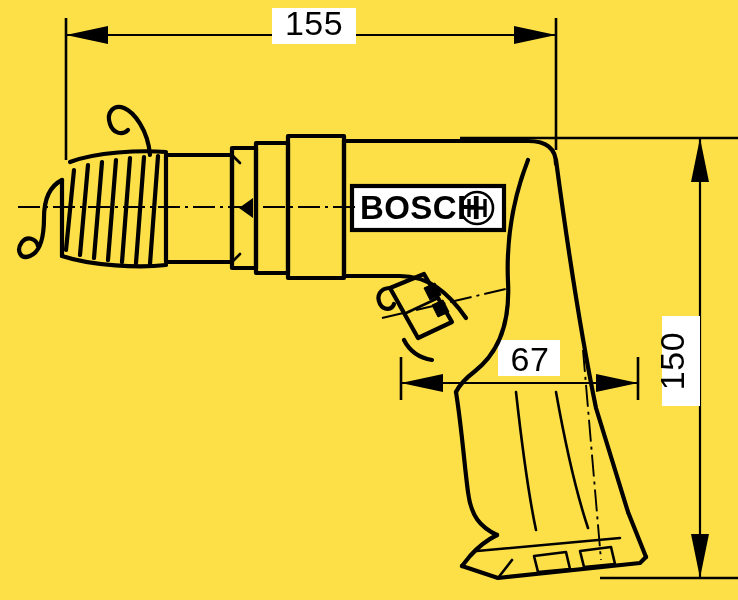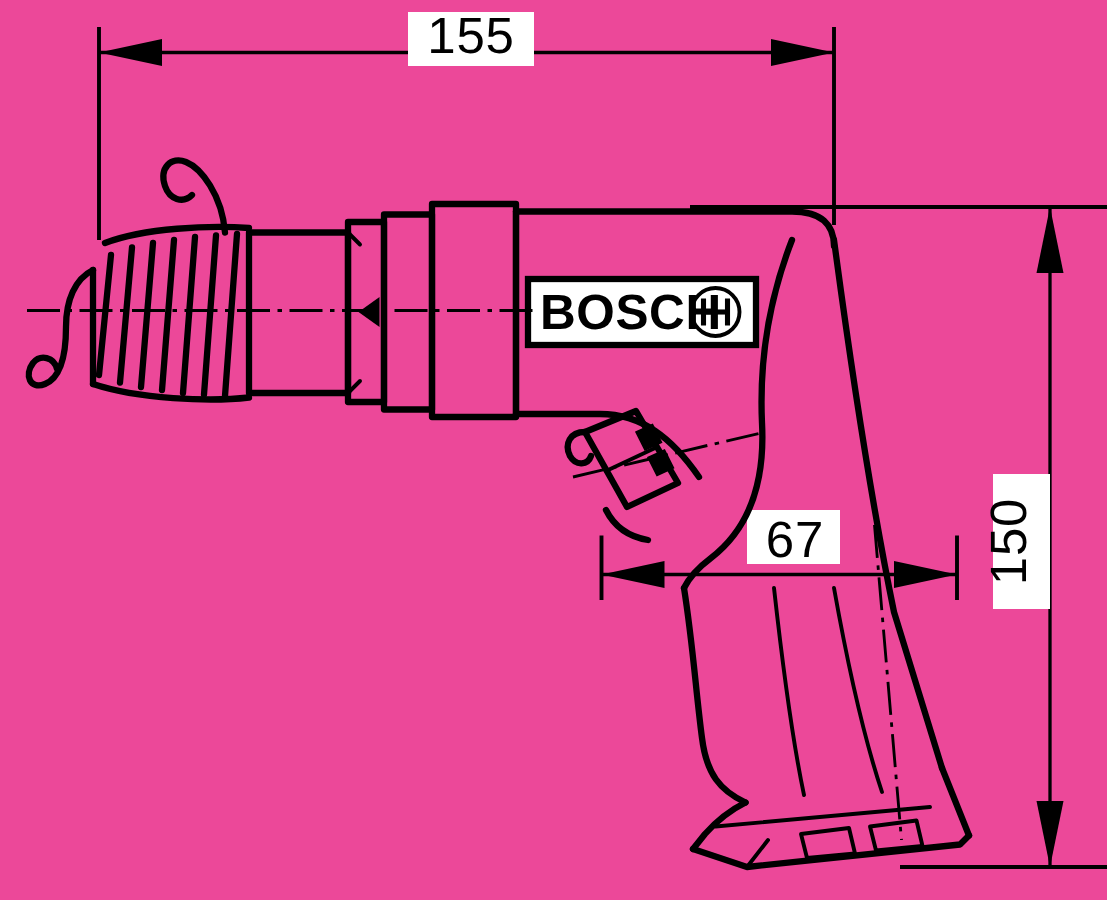--- a/index.html
+++ b/index.html
@@ -11,21 +11,21 @@
   body {
     width: 738px;
     height: 600px;
     overflow: hidden;
     font-family: "Liberation Sans", sans-serif;
   }
   #drawing-root {
     position: relative;
     width: 738px;
     height: 600px;
-    background: #ec4899;
+    background: #fde047;
   }
   svg.tech-drawing {
     display: block;
     width: 738px;
     height: 600px;
   }
   .outline {
     fill: none;
     stroke: #000000;
     stroke-width: 4.2;

